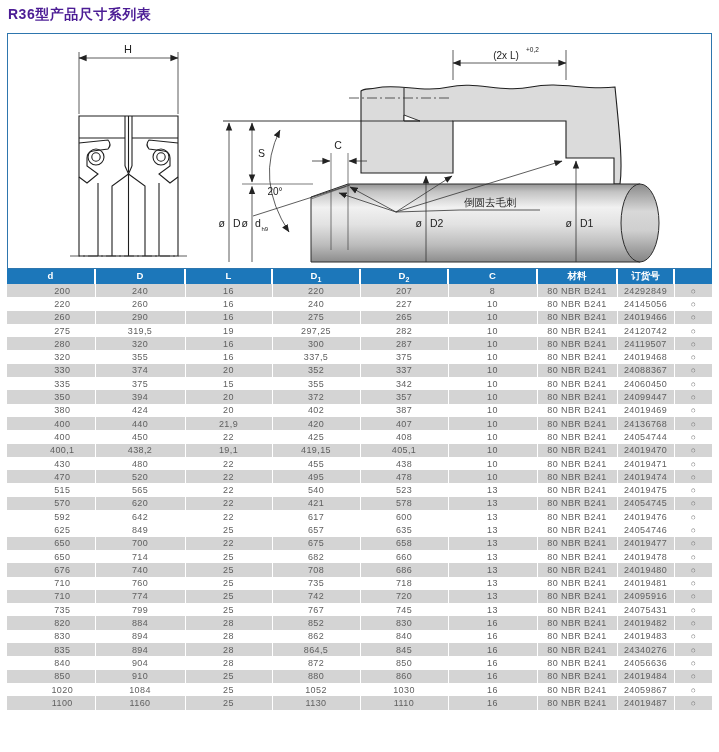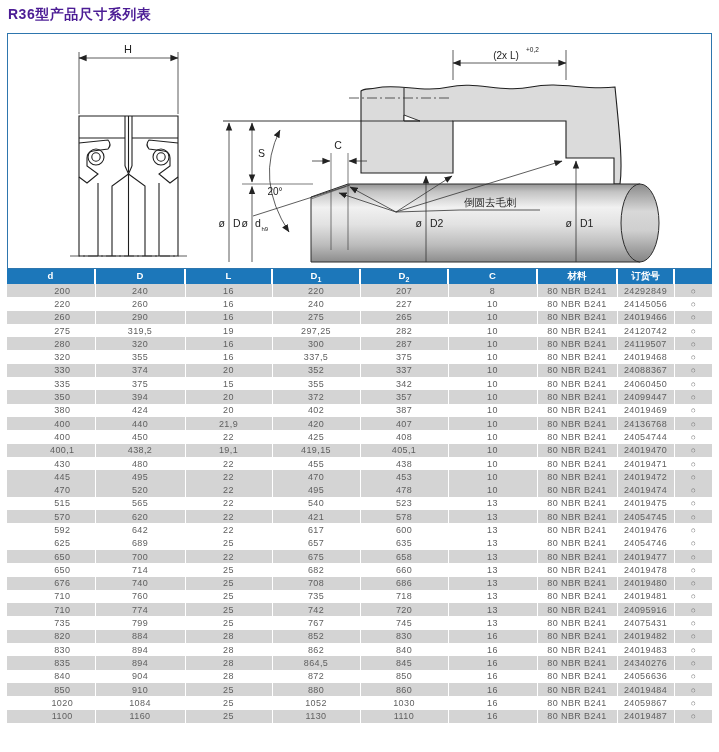--- a/index.html
+++ b/index.html
@@ -341,31 +341,20 @@
         <td>480</td>
         <td>22</td>
         <td>455</td>
         <td>438</td>
         <td>10</td>
         <td>80 NBR B241</td>
         <td>24019471</td>
         <td class="avail">○</td>
       </tr>
       <tr class="g">
-        <td>445</td>
-        <td>495</td>
-        <td>22</td>
-        <td>470</td>
-        <td>453</td>
-        <td>10</td>
-        <td>80 NBR B241</td>
-        <td>24019472</td>
-        <td class="avail">○</td>
-      </tr>
-      <tr class="g">
         <td>470</td>
         <td>520</td>
         <td>22</td>
         <td>495</td>
         <td>478</td>
         <td>10</td>
         <td>80 NBR B241</td>
         <td>24019474</td>
         <td class="avail">○</td>
       </tr>
@@ -397,21 +386,21 @@
         <td>22</td>
         <td>617</td>
         <td>600</td>
         <td>13</td>
         <td>80 NBR B241</td>
         <td>24019476</td>
         <td class="avail">○</td>
       </tr>
       <tr class="w">
         <td>625</td>
-        <td>689</td>
+        <td>849</td>
         <td>25</td>
         <td>657</td>
         <td>635</td>
         <td>13</td>
         <td>80 NBR B241</td>
         <td>24054746</td>
         <td class="avail">○</td>
       </tr>
       <tr class="g">
         <td>650</td>

